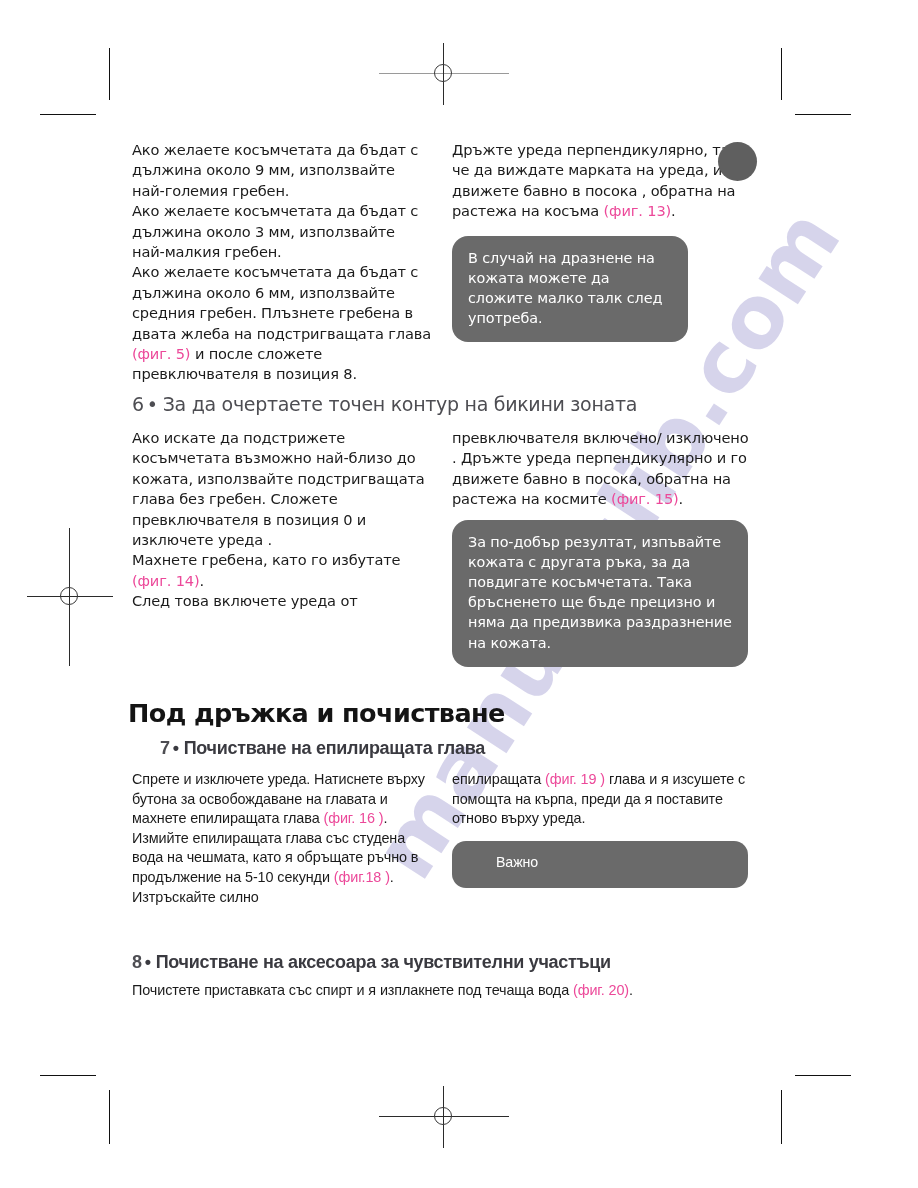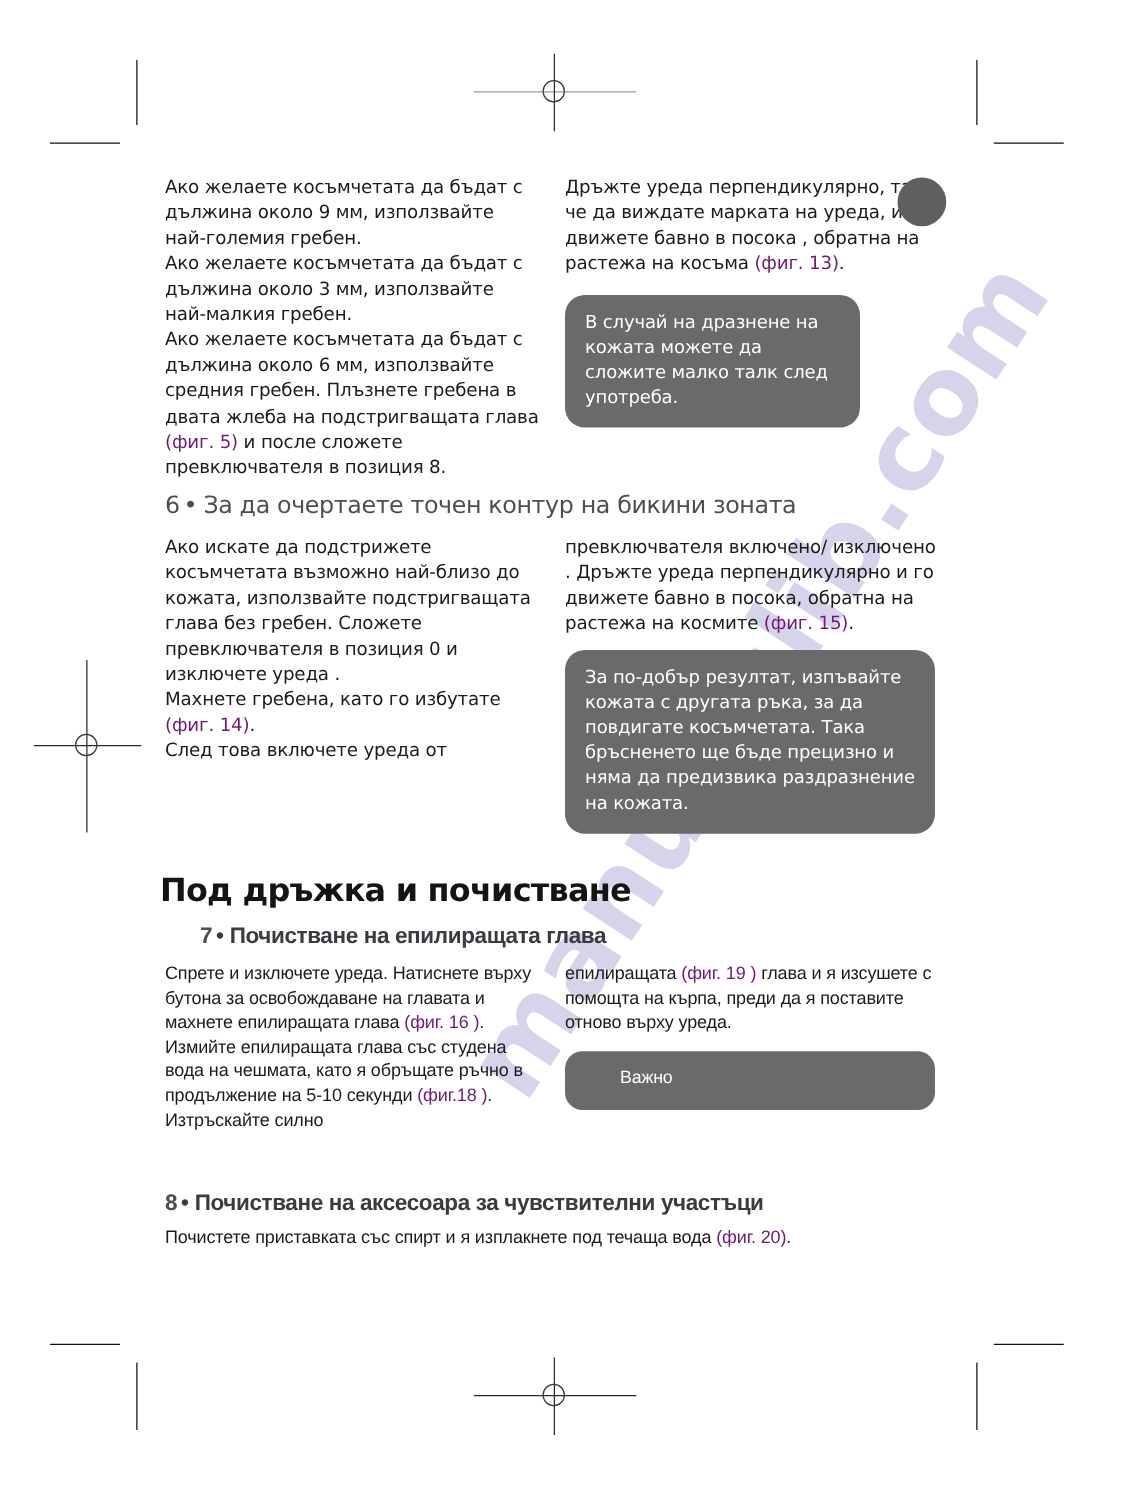--- a/index.html
+++ b/index.html
@@ -107,21 +107,21 @@
 
   p.body {
     margin: 0;
     font-size: 14.6px;
     line-height: 20.4px;
     color: #1b1b1b;
     font-family: "DejaVu Sans", sans-serif;
     letter-spacing: -0.15px;
   }
   p.body .fig {
-    color: #701a75;
+    color: #ec4899;
   }
   p.body.arial {
     font-family: "Liberation Sans", sans-serif;
     font-size: 14.4px;
     line-height: 19.6px;
     letter-spacing: -0.1px;
   }
 
   
   .clip-left {

